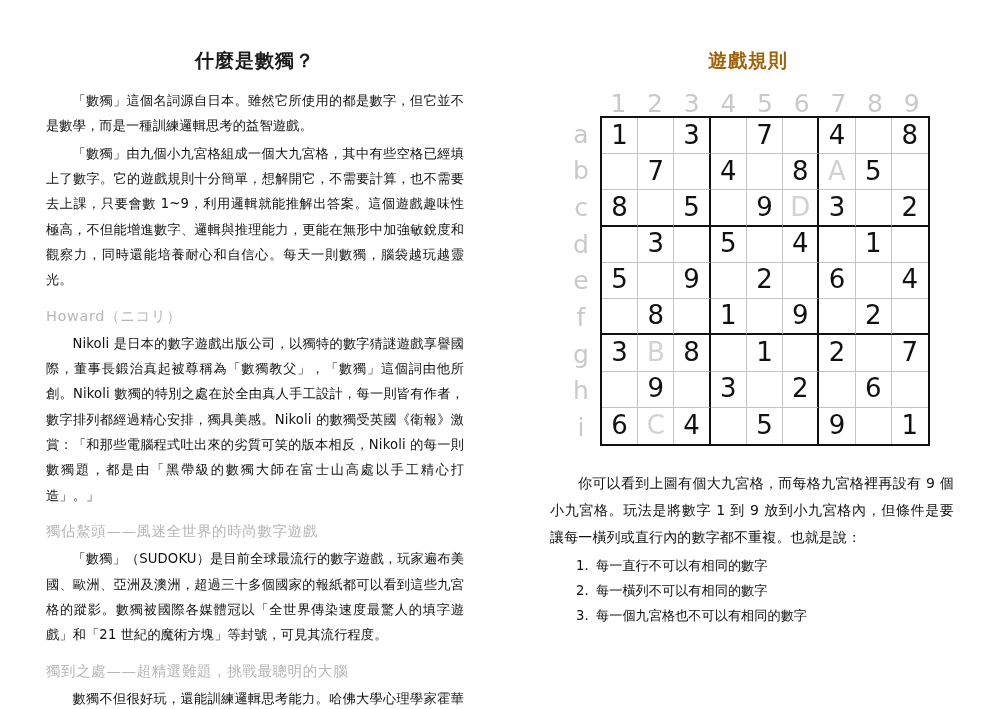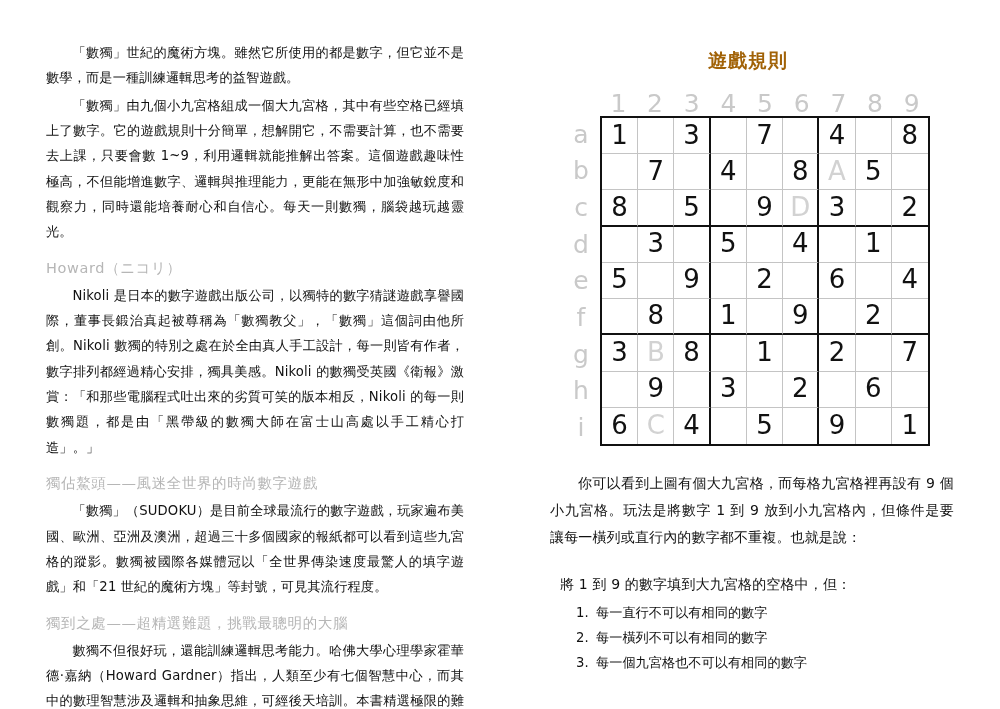--- a/index.html
+++ b/index.html
@@ -171,22 +171,23 @@
     top: 0;
   }
 </style>
 </head>
 <body>
 
 <div class="page">
 
   <div class="col-left">
 
-
-    <p class="body-text">「數獨」世紀的魔術方塊。雖然它所使用的都是數字，但它並不是數學，而是一種訓練邏輯思考的益智遊戲。</p>
+    <h1 class="page-title">什麼是數獨？</h1>
+
+    <p class="body-text">「數獨」這個名詞源自日本。雖然它所使用的都是數字，但它並不是數學，而是一種訓練邏輯思考的益智遊戲。</p>
     <p class="body-text">「數獨」由九個小九宮格組成一個大九宮格，其中有些空格已經填上了數字。它的遊戲規則十分簡單，想解開它，不需要計算，也不需要去上課，只要會數 1~9，利用邏輯就能推解出答案。這個遊戲趣味性極高，不但能增進數字、邏輯與推理能力，更能在無形中加強敏銳度和觀察力，同時還能培養耐心和自信心。每天一則數獨，腦袋越玩越靈光。</p>
 
     <h2 class="section-heading">Howard（ニコリ）</h2>
     <p class="body-text">Nikoli 是日本的數字遊戲出版公司，以獨特的數字猜謎遊戲享譽國際，董事長鍛治真起被尊稱為「數獨教父」，「數獨」這個詞由他所創。Nikoli 數獨的特別之處在於全由真人手工設計，每一則皆有作者，數字排列都經過精心安排，獨具美感。Nikoli 的數獨受英國《衛報》激賞：「和那些電腦程式吐出來的劣質可笑的版本相反，Nikoli 的每一則數獨題，都是由「黑帶級的數獨大師在富士山高處以手工精心打造」。」</p>
 
     <h2 class="section-heading">獨佔鰲頭——風迷全世界的時尚數字遊戲</h2>
     <p class="body-text">「數獨」（SUDOKU）是目前全球最流行的數字遊戲，玩家遍布美國、歐洲、亞洲及澳洲，超過三十多個國家的報紙都可以看到這些九宮格的蹤影。數獨被國際各媒體冠以「全世界傳染速度最驚人的填字遊戲」和「21 世紀的魔術方塊」等封號，可見其流行程度。</p>
 
     <h2 class="section-heading">獨到之處——超精選難題，挑戰最聰明的大腦</h2>
     <p class="body-text">數獨不但很好玩，還能訓練邏輯思考能力。哈佛大學心理學家霍華德‧嘉納（Howard Gardner）指出，人類至少有七個智慧中心，而其中的數理智慧涉及邏輯和抽象思維，可經後天培訓。本書精選極限的難題，向所有數理智慧超乎常人的腦袋下戰帖，每天玩一則，讓你精益求精！</p>
@@ -465,21 +466,20 @@
             </div>
             <div class="cell r9 c9">
               <span class="v">1</span>
             </div>
           </div>
       </div>
     </div>
 
     <div class="rules">
       <p class="body-text">你可以看到上圖有個大九宮格，而每格九宮格裡再設有 9 個小九宮格。玩法是將數字 1 到 9 放到小九宮格內，但條件是要讓每一橫列或直行內的數字都不重複。也就是說：</p>
-      <p class="body-text rules-lead">將 1 到 9 的數字填到大九宮格的空格中，但：</p>
       <ol class="rules-list">
           <li>每一直行不可以有相同的數字</li>
           <li>每一橫列不可以有相同的數字</li>
           <li>每一個九宮格也不可以有相同的數字</li>
         </ol>
     </div>
 
   </div>
 
 </div>

